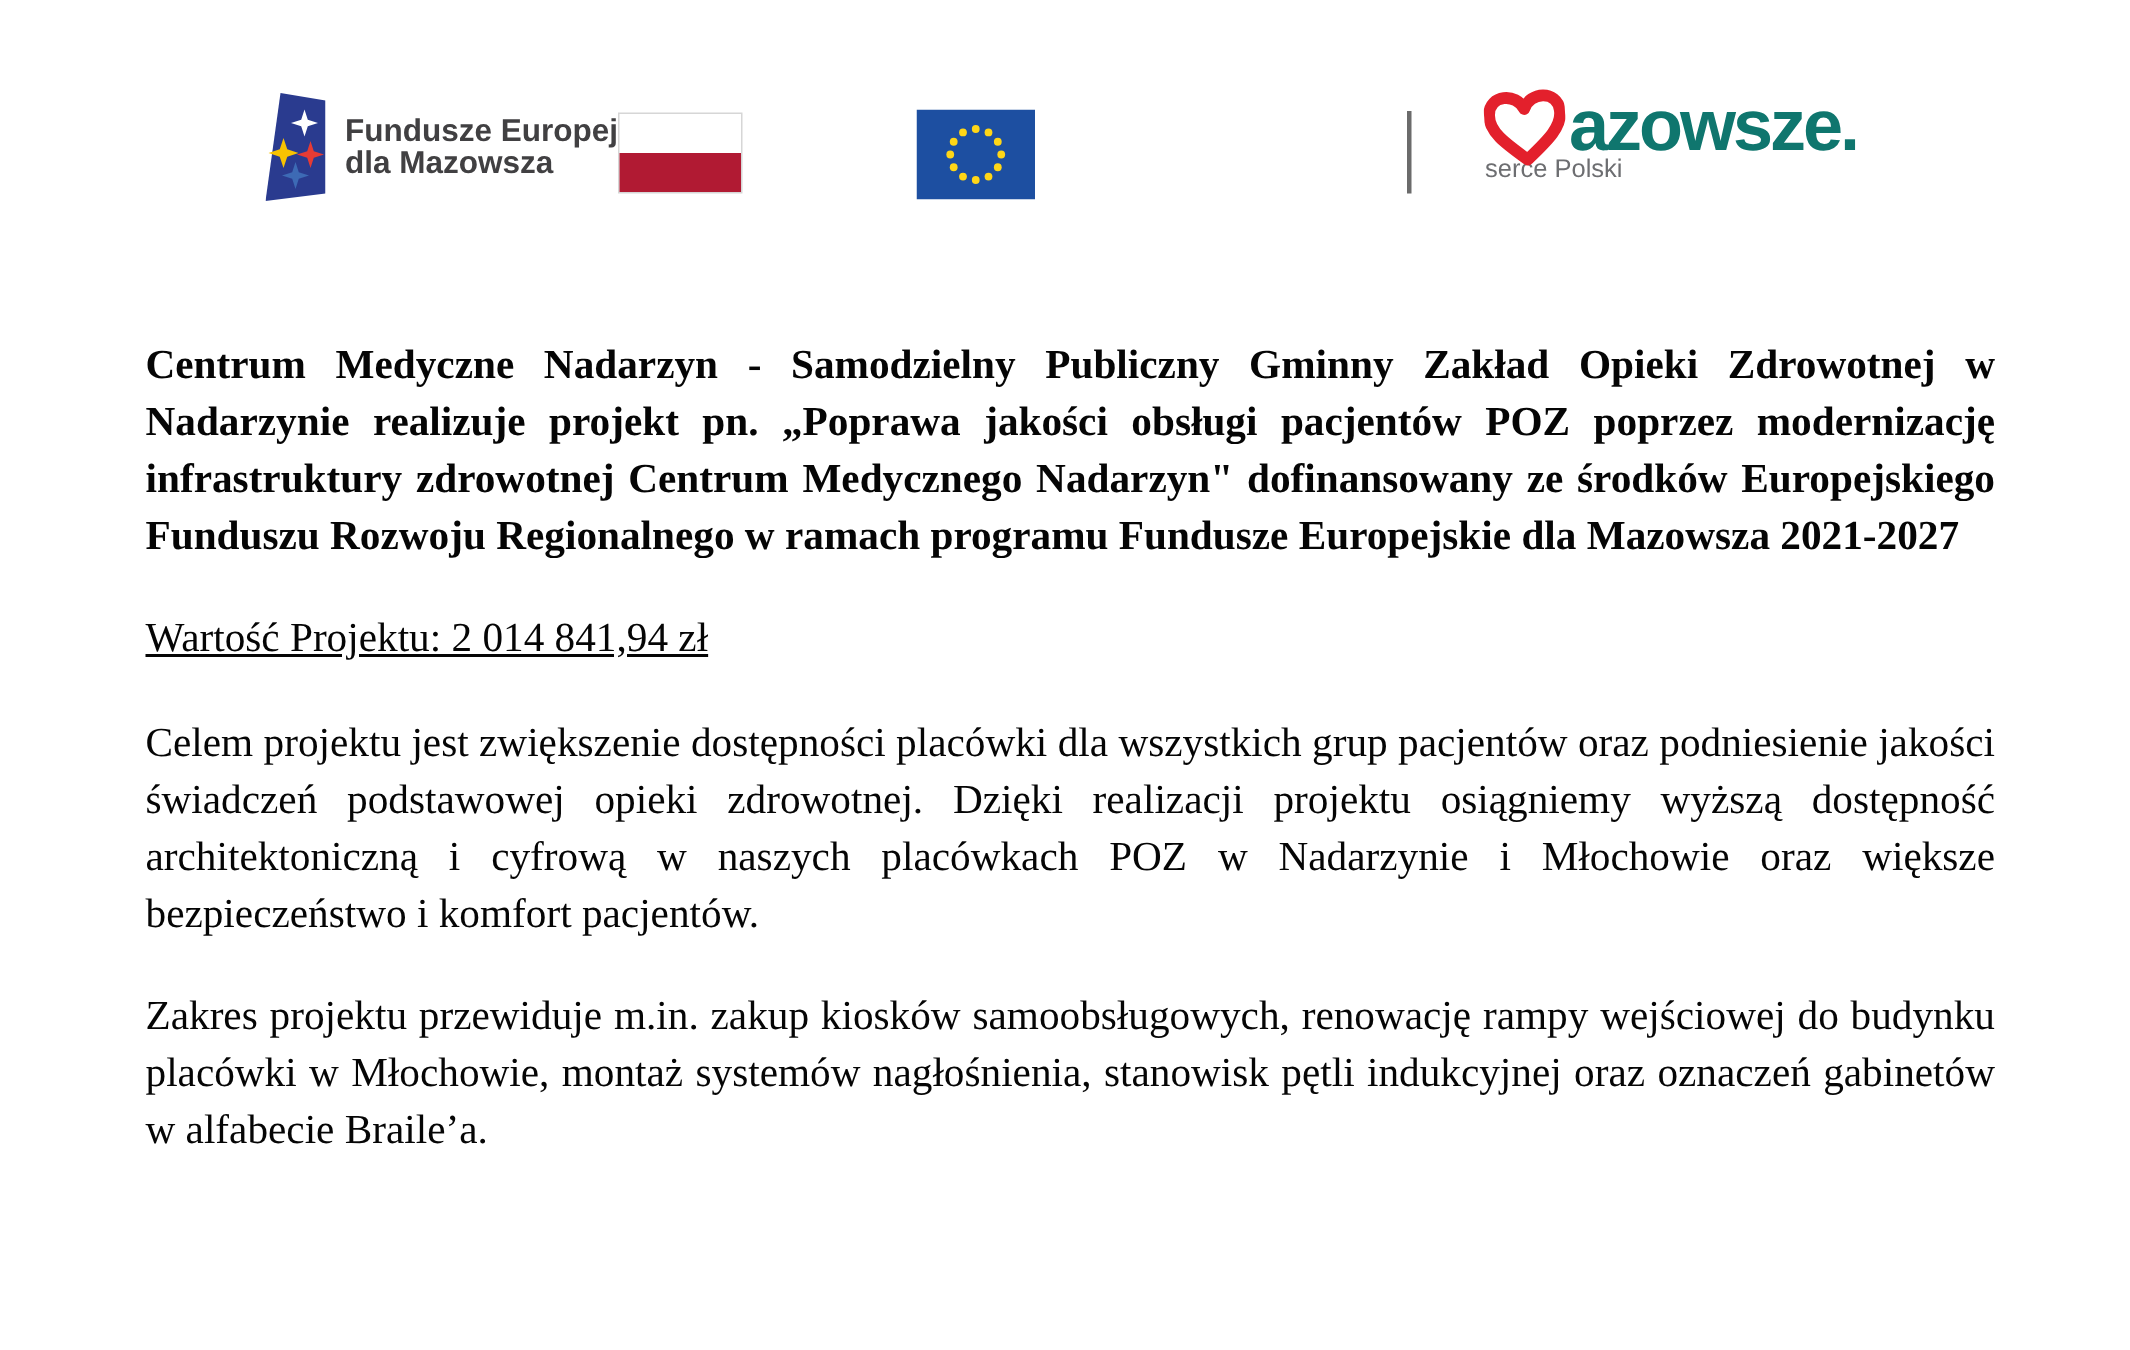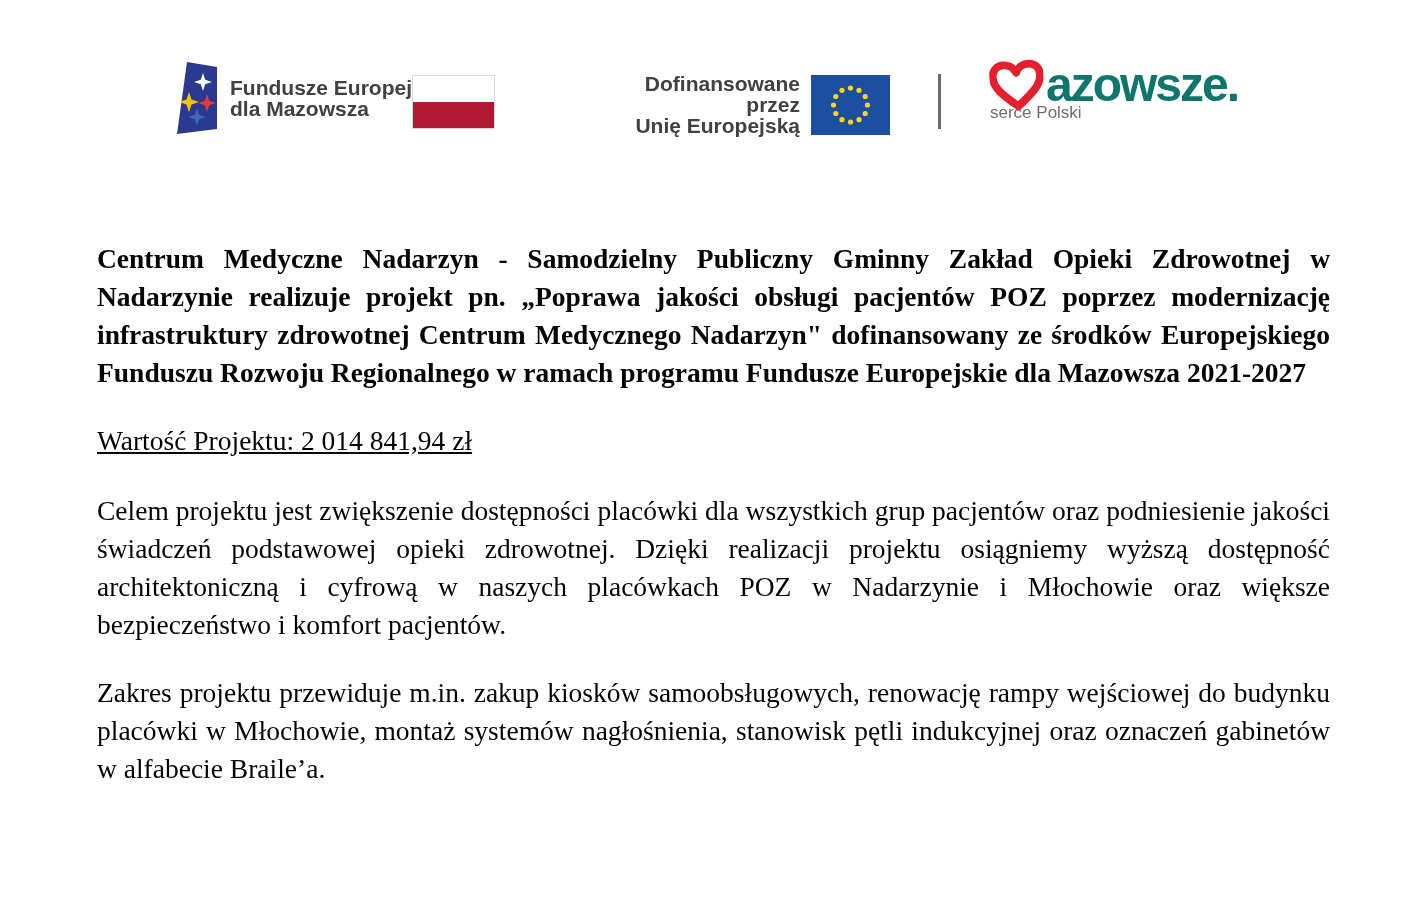--- a/index.html
+++ b/index.html
@@ -41,21 +41,21 @@
   .mz-tagline {
     font-family:"Liberation Sans", sans-serif; font-size:17px; line-height:18px;
     color:#6d6e71; text-align:left; width:272px; margin-top:-8px;
   }
 
   
   .content {
     position:absolute; left:97px; top:224px; width:1233px;
     font-size:27.5px; line-height:38px; color:#050505;
   }
-  .content p { text-align:justify;margin-top:16px; }
+  .content p { text-align:justify; }
   .intro { font-weight:700; margin-bottom:30px; }
   .finance-block { margin-bottom:32px; }
   .finance-block p { text-align:left;text-decoration:underline; }
   .goal { margin-bottom:30px; }
   .scope, .scope-note { margin:0; }
 </style>
 </head>
 <body>
 
 <div class="page">
@@ -76,24 +76,20 @@
       </div>
     </div>
 
     <div class="pl-logo">
       <div class="pl-flag">
         <div class="pl-red"></div>
       </div>
     </div>
 
     <div class="eu-funding">
-      <div class="logo-label">
-        <div>Dofinansowane przez</div>
-        <div>Unię Europejską</div>
-      </div>
       <svg class="eu-flag" viewBox="0 0 79 60" aria-hidden="true">
         <rect x="0" y="0" width="79" height="60" fill="#1d4fa1"></rect>
         <g fill="#ffd617">
           <circle cx="39.5" cy="13" r="2.6"></circle>
           <circle cx="48" cy="15.3" r="2.6"></circle>
           <circle cx="54.2" cy="21.5" r="2.6"></circle>
           <circle cx="56.5" cy="30" r="2.6"></circle>
           <circle cx="54.2" cy="38.5" r="2.6"></circle>
           <circle cx="48" cy="44.7" r="2.6"></circle>
           <circle cx="39.5" cy="47" r="2.6"></circle>

